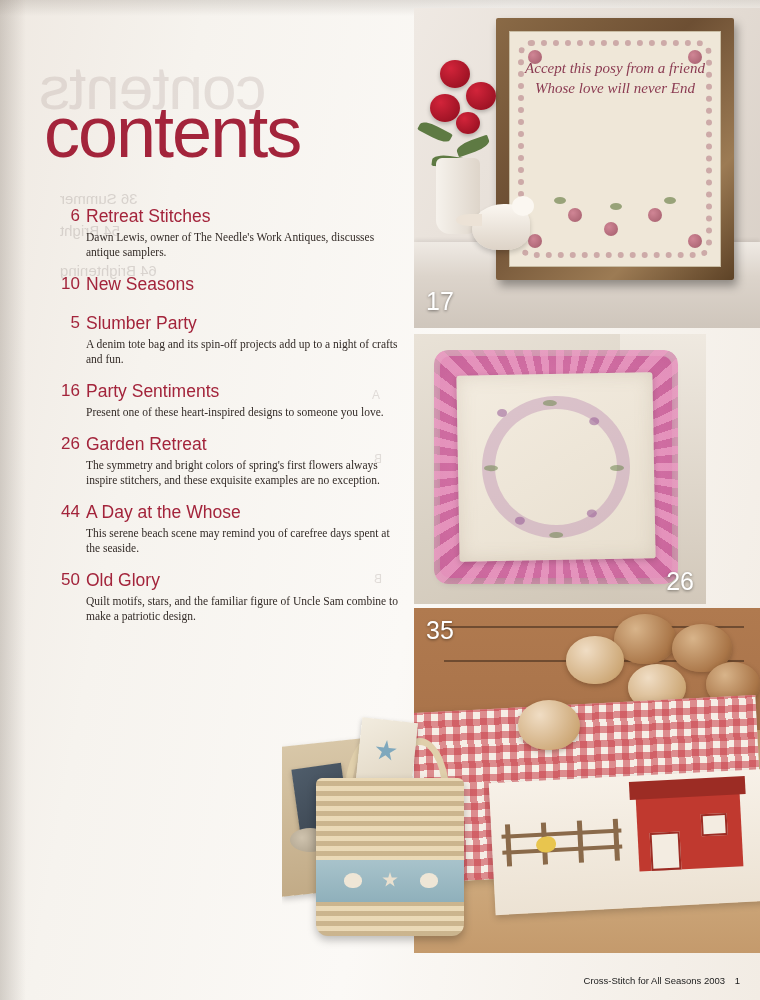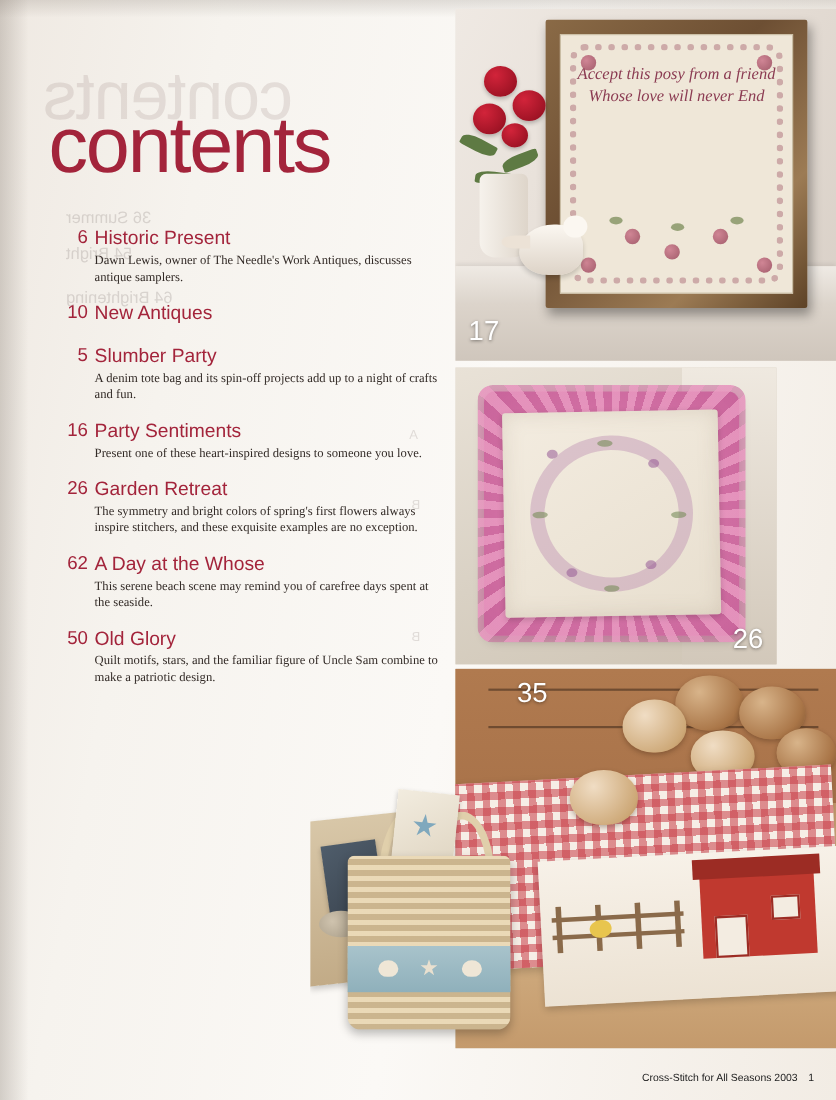--- a/index.html
+++ b/index.html
@@ -424,27 +424,27 @@
   <div class="ghost ghost-small" style="left:372px; top:388px;">A</div>
   <div class="ghost ghost-small" style="left:374px; top:452px;">B</div>
   <div class="ghost ghost-small" style="left:374px; top:572px;">B</div>
 
   <div class="contents-title">contents</div>
 
   <div class="toc">
 
     <div class="toc-entry">
       <div class="toc-page">6</div>
-      <div class="toc-title">Historic Present</div>
+      <div class="toc-title">Retreat Stitches</div>
       <div class="toc-desc">Dawn Lewis, owner of The Needle's Work Antiques, discusses antique samplers.</div>
     </div>
 
     <div class="toc-entry" style="margin-bottom:17px;">
       <div class="toc-page">10</div>
-      <div class="toc-title">New Antiques</div>
+      <div class="toc-title">New Seasons</div>
       <div class="toc-desc"></div>
     </div>
 
     <div class="toc-entry">
       <div class="toc-page">5</div>
       <div class="toc-title">Slumber Party</div>
       <div class="toc-desc">A denim tote bag and its spin-off projects add up to a night of crafts and fun.</div>
     </div>
 
     <div class="toc-entry">
@@ -454,21 +454,21 @@
     </div>
 
     <div class="toc-entry">
       <div class="toc-page">26</div>
       <div class="toc-title">Garden Retreat</div>
       <div class="toc-desc">The symmetry and bright colors of spring's first flowers always inspire stitchers, and these exquisite examples are no exception.</div>
     </div>
 
 
     <div class="toc-entry">
-      <div class="toc-page">62</div>
+      <div class="toc-page">44</div>
       <div class="toc-title">A Day at the Whose</div>
       <div class="toc-desc">This serene beach scene may remind you of carefree days spent at the seaside.</div>
     </div>
 
     <div class="toc-entry">
       <div class="toc-page">50</div>
       <div class="toc-title">Old Glory</div>
       <div class="toc-desc">Quilt motifs, stars, and the familiar figure of Uncle Sam combine to make a patriotic design.</div>
     </div>
 
@@ -559,21 +559,21 @@
         <div class="fence-rail" style="top:10px;"></div>
         <div class="fence-rail" style="top:26px;"></div>
         <div class="fence-post" style="left:4px;"></div>
         <div class="fence-post" style="left:40px;"></div>
         <div class="fence-post" style="left:76px;"></div>
         <div class="fence-post" style="left:112px;"></div>
       </div>
       <div class="chick"></div>
     </div>
 
-    <div class="photo-num" style="left:12px; top:8px;margin-left:44px;">35</div>
+    <div class="photo-num" style="left:12px; top:8px;">35</div>
   </div>
 
   <div class="photo" id="photo-basket">
     <div class="basket-box"></div>
 
     <div class="handle" style="left:62px; top:34px; width:50px; height:52px;"></div>
     <div class="handle" style="left:108px; top:38px; width:46px; height:48px;"></div>
 
     <div class="napkin">
       <div class="napkin-star"></div>

